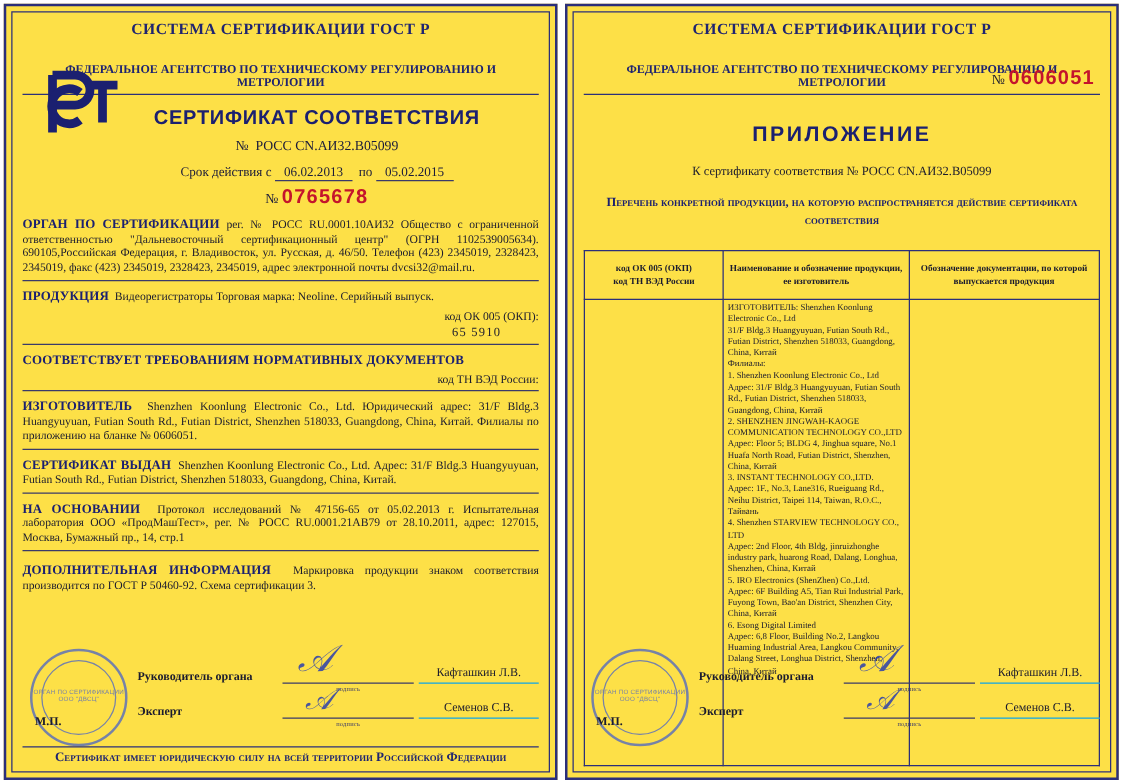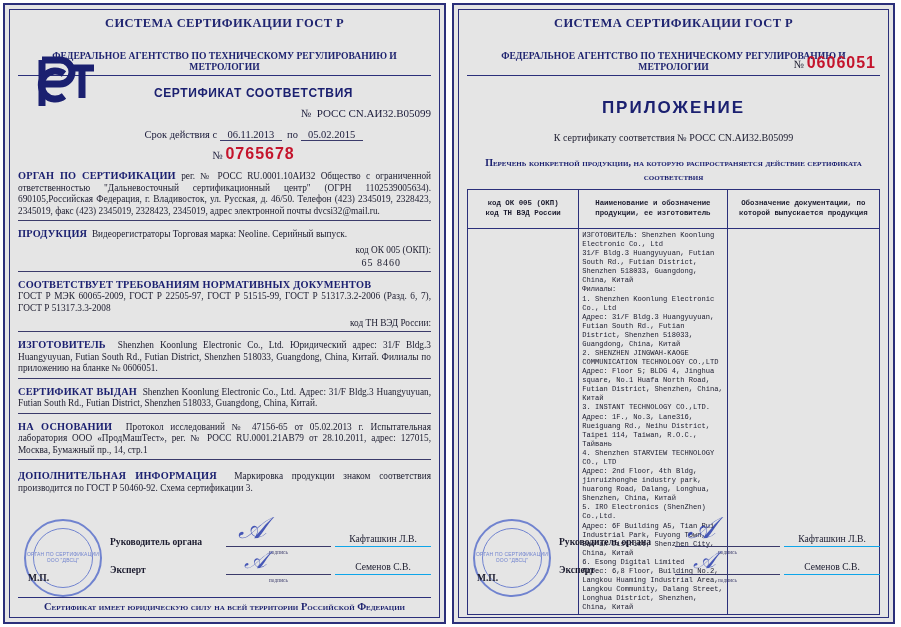--- a/index.html
+++ b/index.html
@@ -16,21 +16,21 @@
     display:flex;
     gap:6px;
     padding:3px;
     box-sizing:border-box;
   }
   .cert{
     position:relative;
     width:443px;
     border:2px solid #2b2f7a;
     box-sizing:border-box;
-    background:#e5e5e5;
+    background:#fde047;
     overflow:hidden;
   }
   .cert .inner{
     position:absolute;
     left:4px;top:4px;right:4px;bottom:4px;
     border:1px solid #2b2f7a;
     box-sizing:border-box;
     padding:4px 8px;
   }
   .hdr1{
@@ -53,29 +53,29 @@
     padding-bottom:3px;
   }
   
   .emblem{
     position:absolute;
     left:24px;top:44px;
     width:62px;height:58px;
   }
   .title-main{
     text-align:center;
-    font-size:12px;
+    font-size:16px;
     font-weight:bold;
     letter-spacing:.6px;
     color:#1b2070;
     margin:10px 0 0 58px;
     font-family:"Liberation Sans", sans-serif;
   }
   .numline{
-    text-align:right;
+    text-align:center;
     font-size:11px;
     margin:7px 0 0 58px;
     color:#1b1b3a;
   }
   .srok{
     font-size:10.5px;
     margin:10px 0 0 58px;
     text-align:center;
     color:#1b1b3a;
   }
@@ -208,24 +208,23 @@
   .app-sub{
     text-align:center;font-size:10px;margin-top:14px;
   }
   .app-desc{
     text-align:center;font-size:10px;margin-top:13px;
     font-variant:small-caps;font-weight:bold;color:#1b2070;line-height:1.35;
   }
   table.perech{
     width:100%;
     border-collapse:collapse;
-    margin-top:6px;
+    margin-top:17px;
     font-size:7.2px;
     table-layout:fixed;
-    font-family:Liberation Mono, monospace;
   }
   table.perech th,table.perech td{
     border:1px solid #2b2f7a;
     vertical-align:top;
     padding:2px 3px;
   }
   table.perech th{
     text-align:center;font-weight:bold;font-size:7.4px;line-height:1.3;
     height:34px;vertical-align:middle;
   }
@@ -259,21 +258,21 @@
 
       <div class="title-main">СЕРТИФИКАТ СООТВЕТСТВИЯ</div>
 
       <div class="numline">
         <span>№</span>
         &nbsp;<span>РОСС CN.АИ32.В05099</span>
       </div>
 
       <div class="srok">
         <span>Срок действия с</span>
-        <span class="u">06.11.2013</span>
+        <span class="u">06.02.2013</span>
         &nbsp;<span>по</span>
         <span class="u">05.02.2015</span>
       </div>
 
       <div class="bignum">
         <span>№</span>
         <span class="red">0765678</span>
       </div>
 
       <div class="section">
@@ -284,27 +283,26 @@
 
       <div class="section">
         <span class="lbl">ПРОДУКЦИЯ</span>
         &nbsp;<span>Видеорегистраторы Торговая марка: Neoline. Серийный выпуск.</span>
       </div>
       <div class="okp-row">
         <span></span>
         <span>код ОК 005 (ОКП):</span>
       </div>
       <div class="codebox">
-        <span class="codeval">65 8460</span>
+        <span class="codeval">65 5910</span>
       </div>
       <div class="rule"></div>
 
       <div class="section">
         <div class="lbl">СООТВЕТСТВУЕТ ТРЕБОВАНИЯМ НОРМАТИВНЫХ ДОКУМЕНТОВ</div>
-        <div>ГОСТ Р МЭК 60065-2009, ГОСТ Р 22505-97, ГОСТ Р 51515-99, ГОСТ Р 51317.3.2-2006 (Разд. 6, 7), ГОСТ Р 51317.3.3-2008</div>
       </div>
       <div class="okp-row">
         <span></span>
         <span>код ТН ВЭД России:</span>
       </div>
       <div class="rule"></div>
 
       <div class="section">
         <span class="lbl">ИЗГОТОВИТЕЛЬ</span>
         &nbsp;<span>Shenzhen Koonlung Electronic Co., Ltd. Юридический адрес: 31/F Bldg.3 Huangyuyuan, Futian South Rd., Futian District, Shenzhen 518033, Guangdong, China, Китай. Филиалы по приложению на бланке № 0606051.</span>

